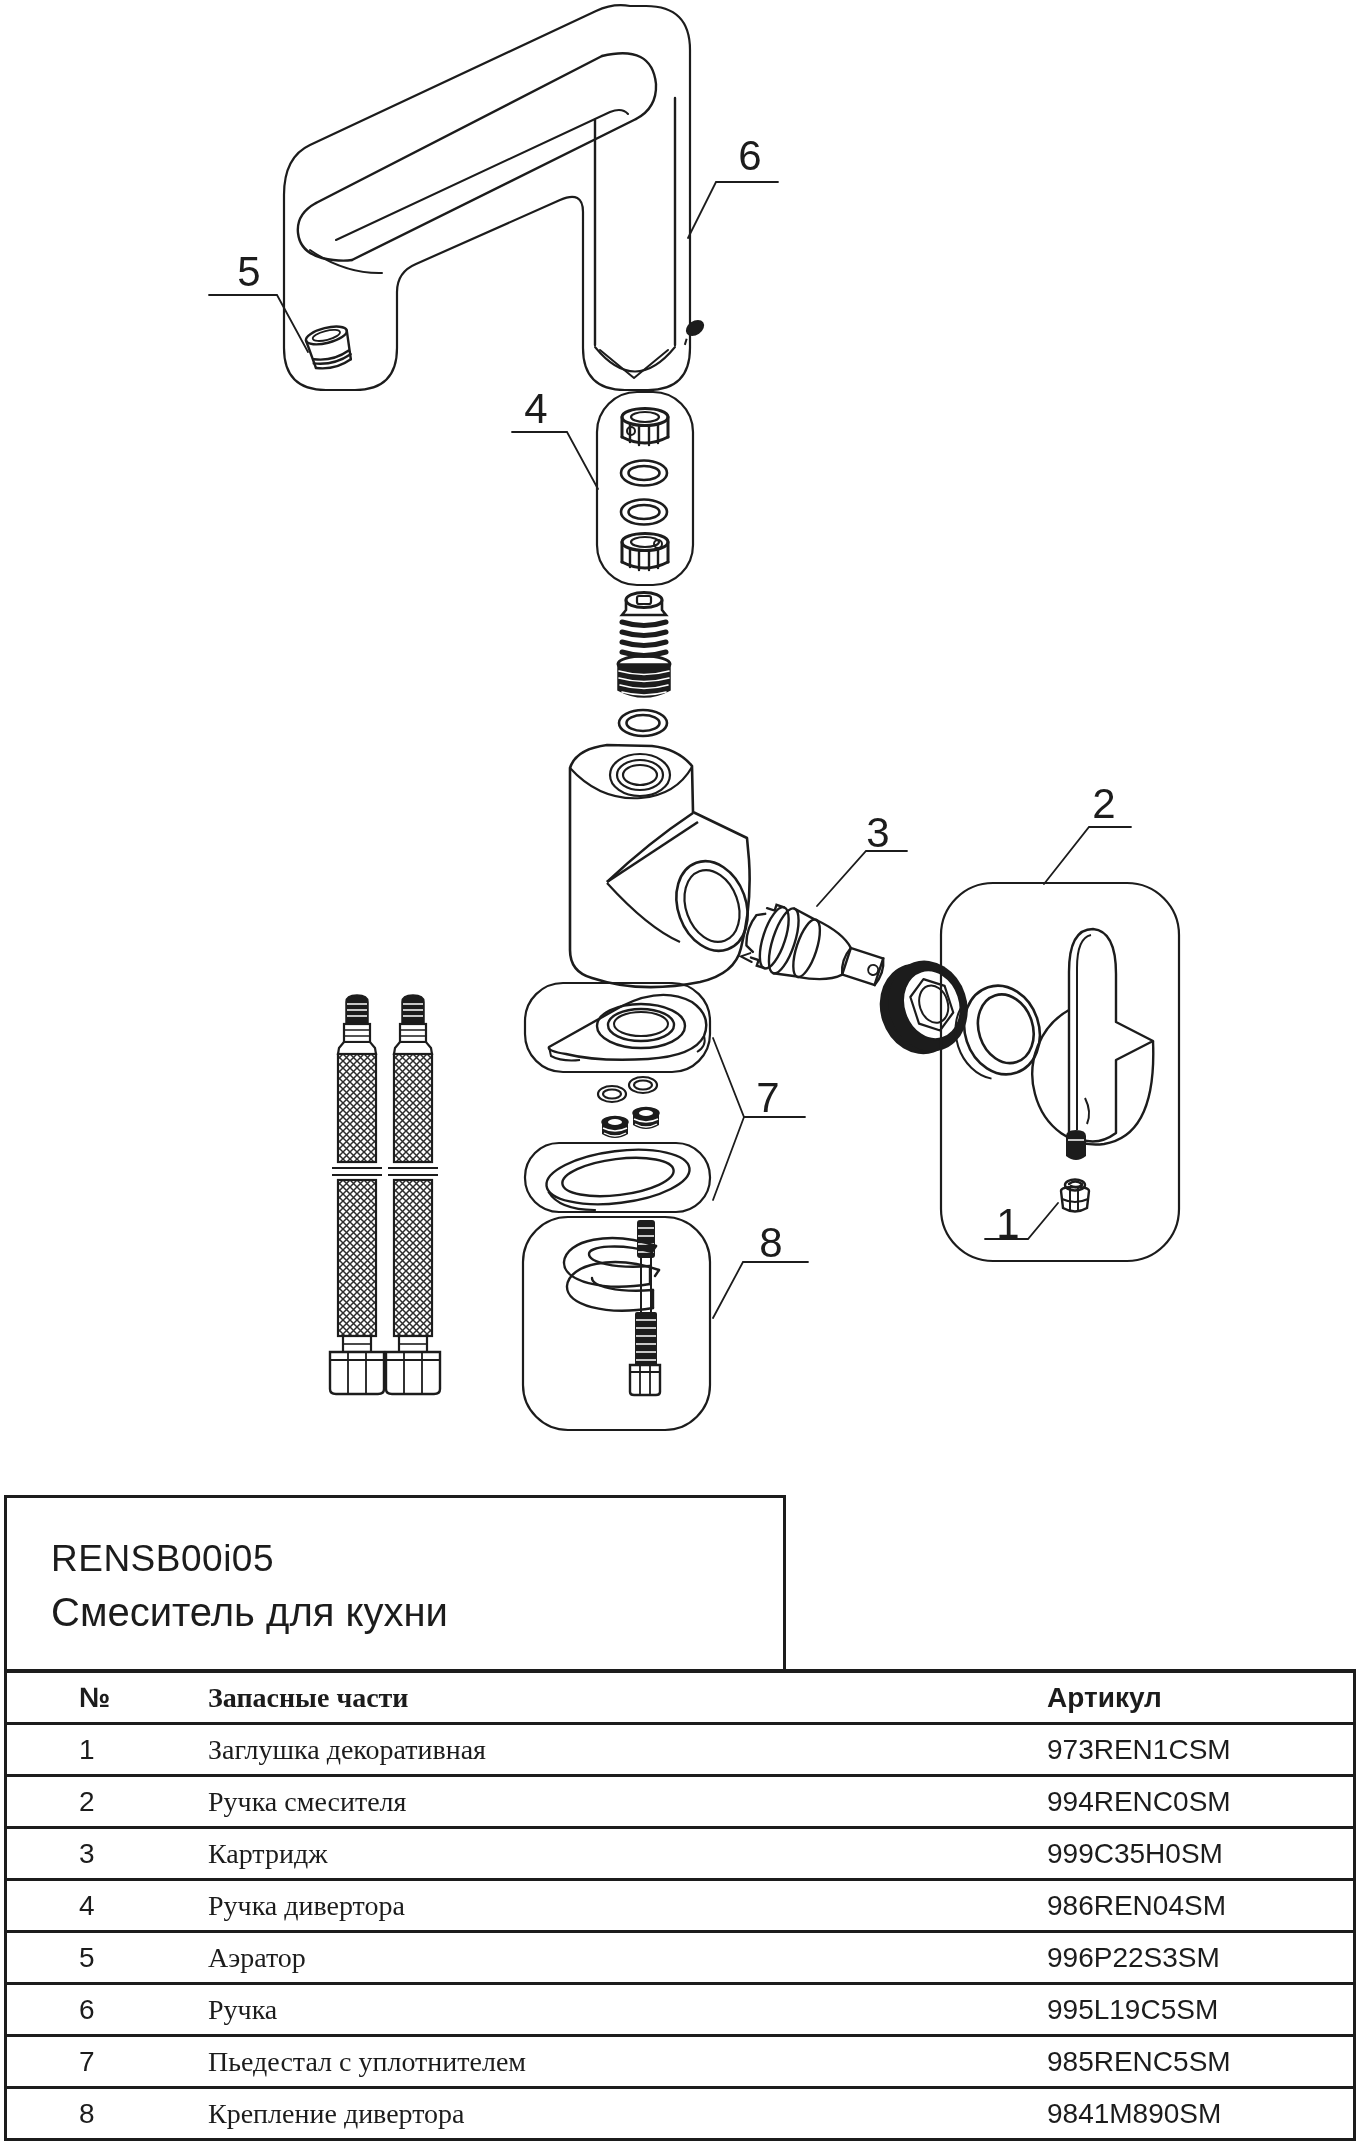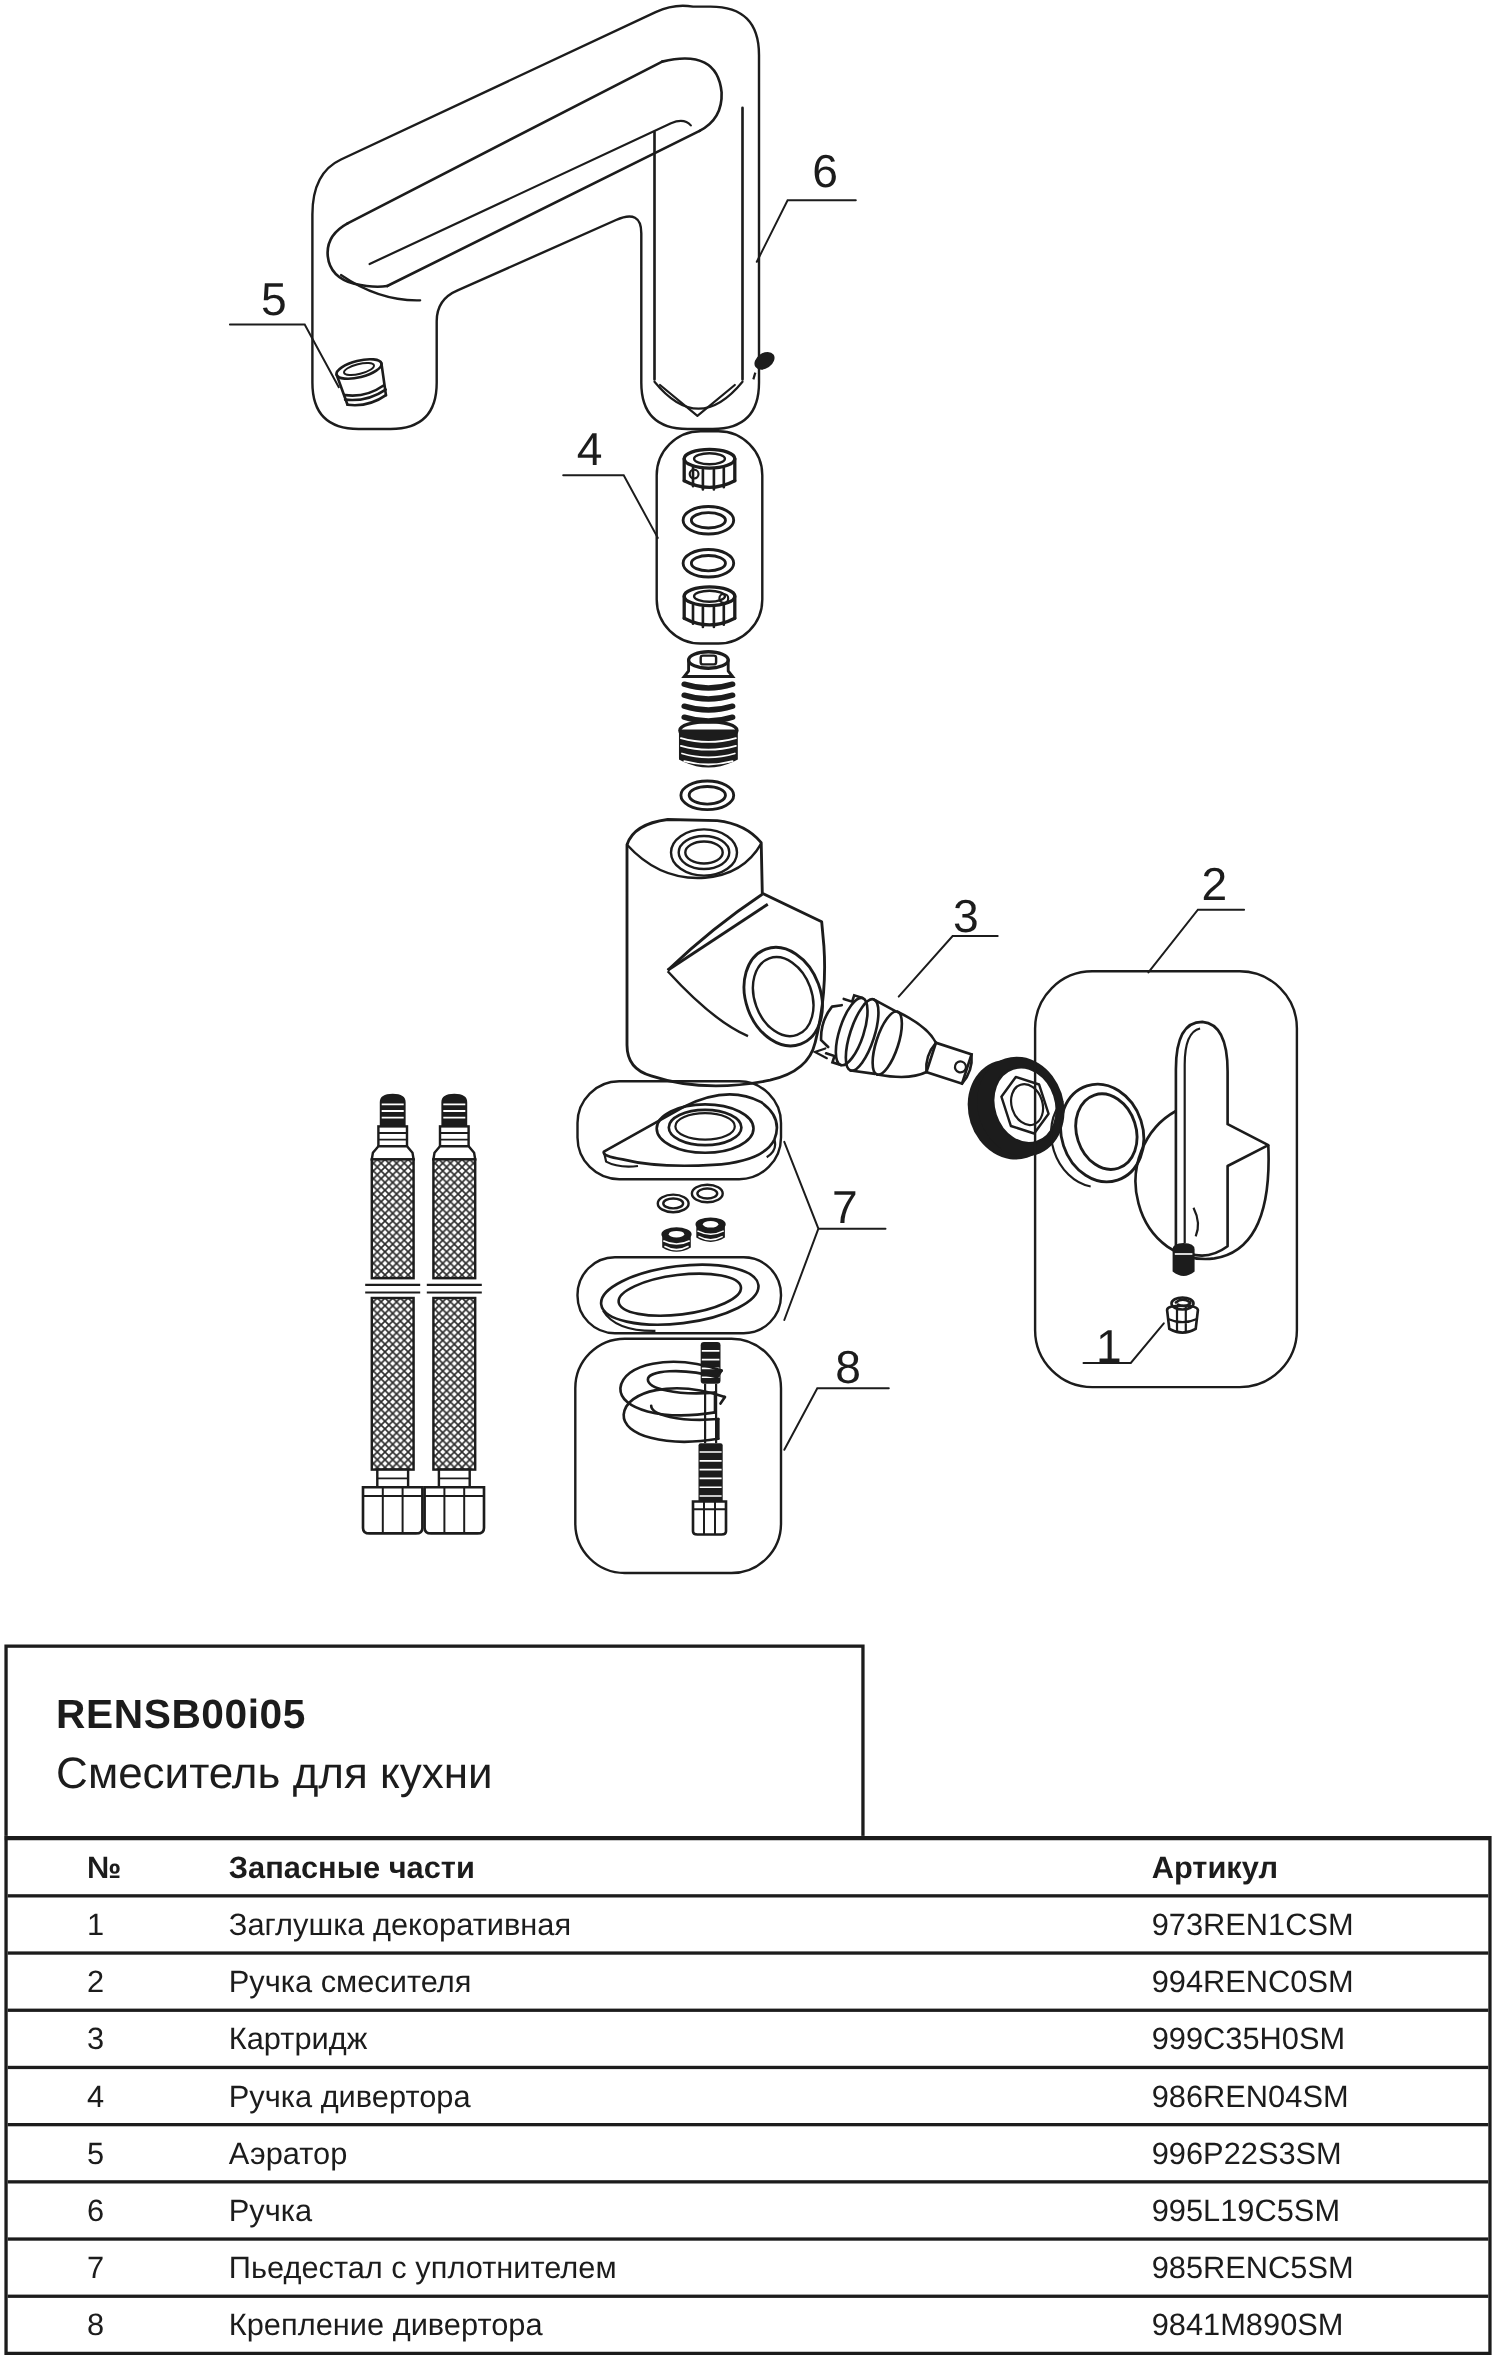--- a/index.html
+++ b/index.html
@@ -8,32 +8,32 @@
     font-family:"Liberation Sans",sans-serif;color:#1c1c1c;overflow:hidden;
   }
   svg.diagram{position:absolute;left:0;top:0;}
   svg.diagram text{font-family:"Liberation Sans",sans-serif;font-size:42px;fill:#1c1c1c;}
 
   .title-box{
     position:absolute;left:4px;top:1495px;width:782px;height:178px;
     border:3px solid #1c1c1c;box-sizing:border-box;
     padding:40px 0 0 44px;background:#fff;
   }
-  .title-model{font-size:37px;font-weight:bold;letter-spacing:.5px;}
+  .title-model{font-size:37px;font-weight:normal;letter-spacing:.5px;}
   .title-product{font-size:40px;margin-top:10px;}
 
   .ptable{
     position:absolute;left:4px;top:1669px;width:1352px;height:472px;
     box-sizing:border-box;border:3px solid #1c1c1c;border-top-width:4px;
     display:flex;flex-direction:column;background:#fff;
   }
   .prow{display:flex;align-items:center;flex:1;border-top:3px solid #1c1c1c;font-size:28px;}
   .prow.header{border-top:none;font-weight:bold;}
   .c-num{width:201px;padding-left:72px;box-sizing:border-box;}
-  .c-name{flex:1;}
+  .c-name{flex:1;font-family:Liberation Serif, serif;}
   .c-sku{width:306px;}
 </style>
 </head>
 <body>
 
 <div id="stage">
 
   <svg class="diagram" width="1364" height="1490" viewBox="0 0 1364 1490">
     <defs>
       <pattern id="braid" width="7" height="7" patternUnits="userSpaceOnUse">

